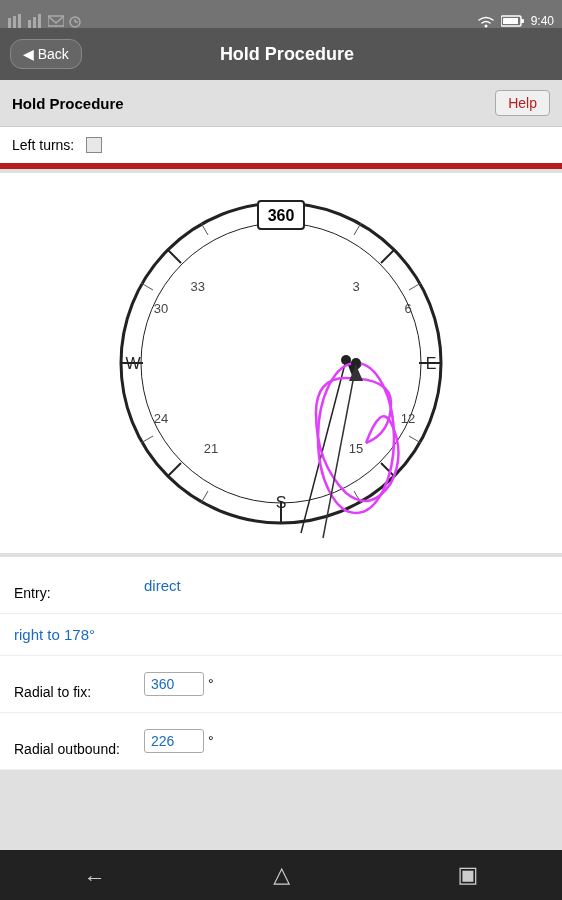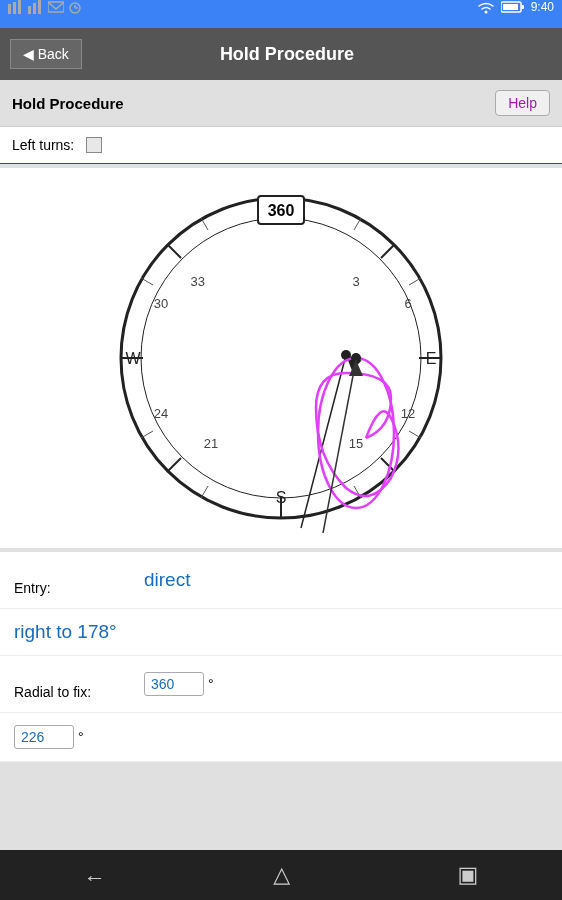--- a/index.html
+++ b/index.html
@@ -6,24 +6,24 @@
     body {
       width: 562px;
       height: 900px;
       background: #000;
       font-family: Arial, sans-serif;
       overflow: hidden;
     }
 
     
     .status-bar {
-      background: #3b82f6;
+      background: #737373;
       height: 28px;
       display: flex;
-      align-items: flex-start;
+      align-items: flex-end;
       justify-content: space-between;
       padding: 0 8px;
     }
     .status-bar-left {
       display: flex;
       gap: 4px;
       align-items: center;
     }
     .status-bar-right {
       display: flex;
@@ -37,21 +37,21 @@
     .nav-bar {
       background: #555;
       height: 52px;
       display: flex;
       align-items: center;
       padding: 0 10px;
     }
     .back-btn {
       background: #666;
       border: 1px solid #888;
-      border-radius: 0;
+      border-radius: 12px;
       color: #fff;
       padding: 6px 12px;
       font-size: 14px;
       cursor: pointer;
       display: flex;
       align-items: center;
       gap: 4px;
     }
     .nav-title {
       flex: 1;
@@ -83,30 +83,30 @@
       font-weight: bold;
       color: #000;
     }
     .help-btn {
       background: #f0f0f0;
       border: 1px solid #aaa;
       border-radius: 4px;
       padding: 4px 12px;
       font-size: 14px;
       cursor: pointer;
-      color: #a21caf;
+      color: #b91c1c;
     }
 
     
     .left-turns-row {
       background: #fff;
       padding: 10px 12px;
       display: flex;
       align-items: center;
-      border-bottom: 1px solid #b91c1c;
+      border-bottom: 6px solid #b91c1c;
       margin-bottom: 4px;
     }
     .left-turns-label {
       font-size: 14px;
       color: #000;
       margin-right: 12px;
     }
     .checkbox {
       width: 16px;
       height: 16px;
@@ -134,21 +134,21 @@
       border-bottom: 1px solid #eee;
     }
     .data-label {
       font-size: 14px;
       color: #000;
       font-weight: normal;
       min-width: 130px;
       margin-top: 16px;
     }
     .data-value {
-      font-size: 19px;
+      font-size: 15px;
       color: #1a6bbf;
     }
     .data-input-group {
       display: flex;
       align-items: center;
       gap: 4px;
     }
     .data-input {
       border: 1px solid #aaa;
       border-radius: 3px;
@@ -357,20 +357,21 @@
 
   <div class="data-row">
     <span class="data-label">Radial to fix:</span>
     <div class="data-input-group">
       <input class="data-input" type="text" value="360" style="">
       <span class="degree-symbol">°</span>
     </div>
   </div>
 
   <div class="data-row">
+    <span class="data-label">Radial outbound:</span>
     <div class="data-input-group">
       <input class="data-input" type="text" value="226" style="">
       <span class="degree-symbol">°</span>
     </div>
   </div>
 
 </div>
 
 <div class="bottom-nav">
   <span class="bottom-nav-icon">←</span>

